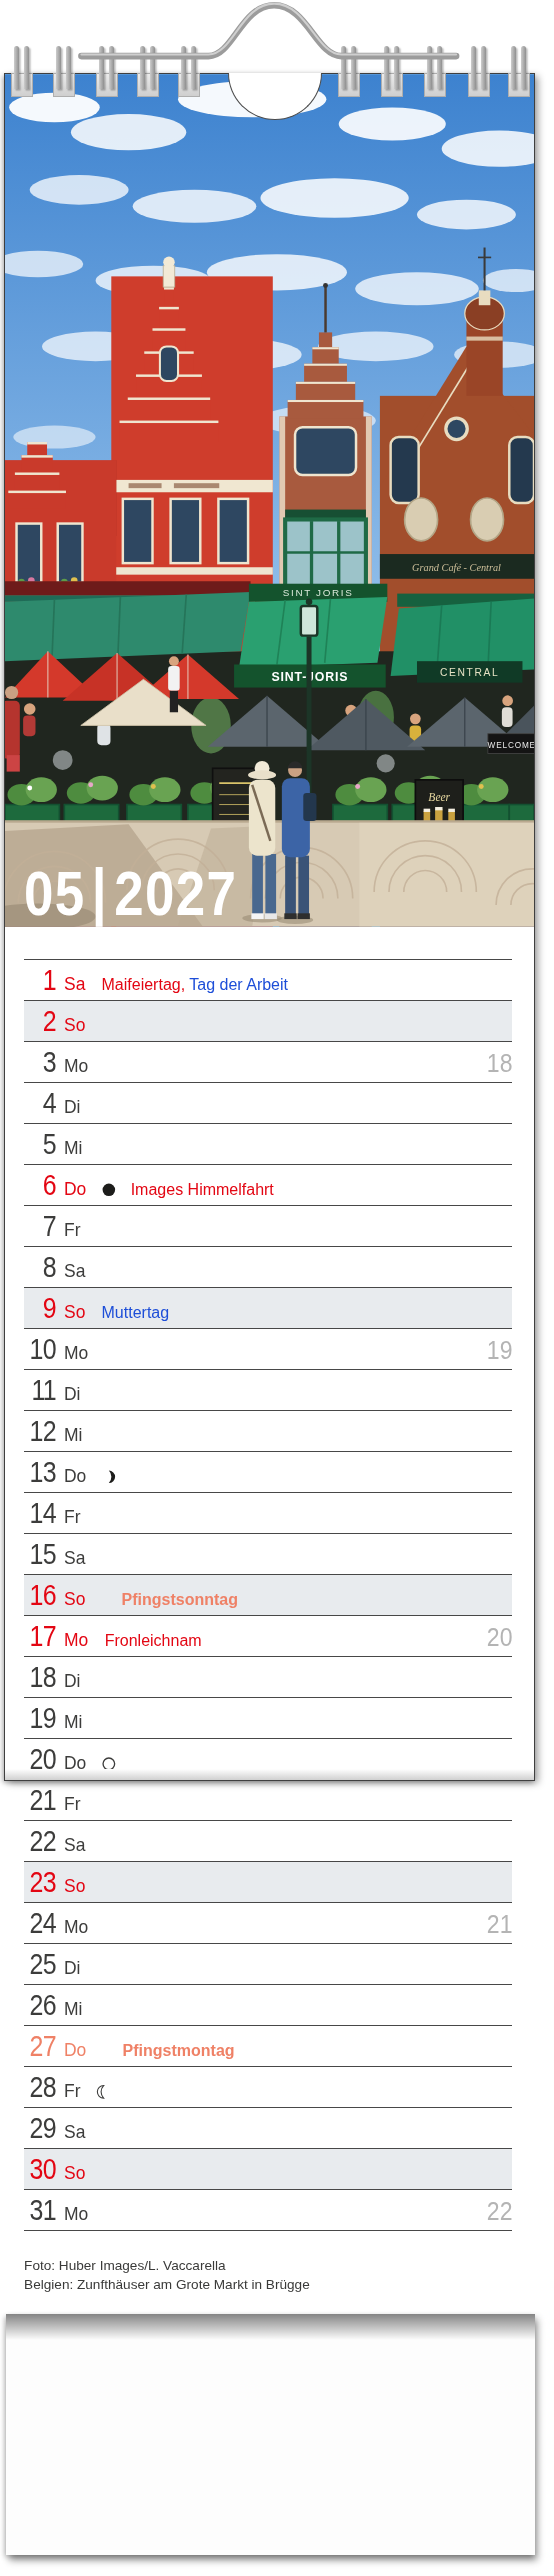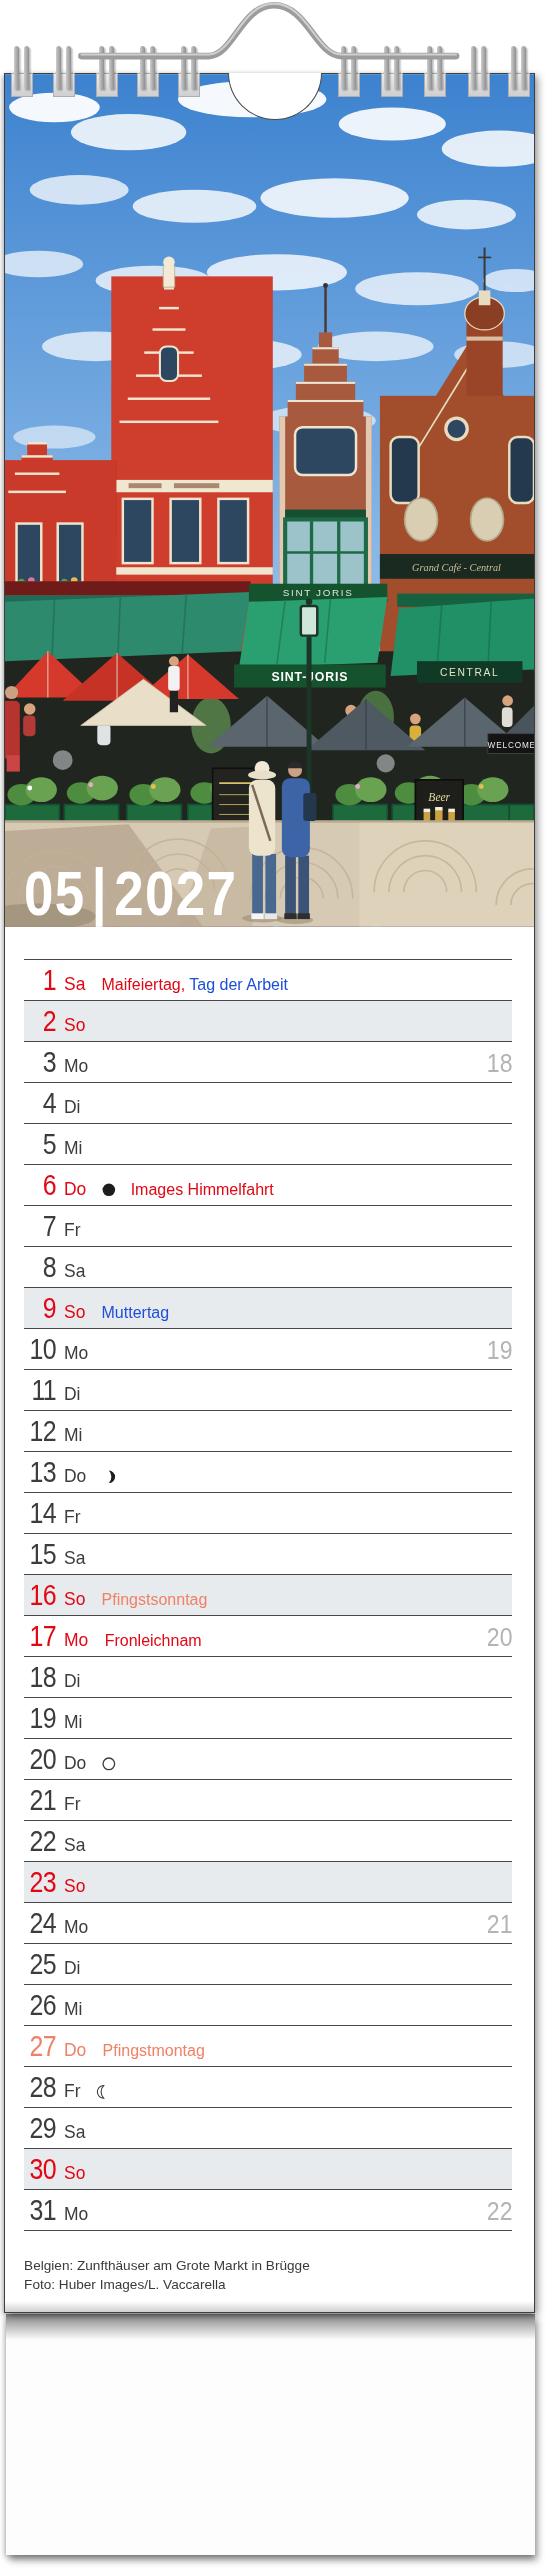--- a/index.html
+++ b/index.html
@@ -6,21 +6,21 @@
   body{width:555px;height:2576px;overflow:hidden;font-family:"Liberation Sans",sans-serif;}
   .canvas{position:relative;width:555px;height:2576px;background:#fff;}
 
   
   .board{position:absolute;left:5.8px;top:2314px;width:529px;height:241px;background:#fdfdfd;
          box-shadow:3.3px 5px 7.4px rgba(0,0,0,.45),-1.6px 1.6px 5px rgba(0,0,0,.22);z-index:1;}
   .board::before{content:"";position:absolute;left:0;right:0;top:0;height:26px;
          background:linear-gradient(rgba(0,0,0,.48),rgba(0,0,0,0));}
 
   
-  .page{position:absolute;left:4.1px;top:73px;width:531px;height:2240px;background:#fff;
+  .page{position:absolute;left:4.1px;top:73px;width:531px;height:1708px;background:#fff;
         border:0.8px solid #3f3f3f;box-sizing:border-box;z-index:2;
         box-shadow:4.1px 3.3px 7.4px rgba(0,0,0,.38),-2.5px 1.6px 5px rgba(0,0,0,.28);}
   .page::after{content:"";position:absolute;left:0;right:0;bottom:0;height:11.5px;
         background:linear-gradient(#ffffff,#d0d0d0);}
 
   .photo{position:relative;width:529px;height:853px;overflow:hidden;background:#6fa8dc;}
   .photo svg{display:block;}
   .title{position:absolute;left:19px;bottom:1.6px;color:#fff;font-weight:bold;font-size:63px;
          letter-spacing:1.6px;transform:scaleX(.84);transform-origin:left bottom;white-space:nowrap;
          line-height:1;}
@@ -34,21 +34,21 @@
   .num{display:inline-block;width:32px;text-align:right;font-size:29px;line-height:26px;
        color:#3c3c3b;letter-spacing:-0.8px;transform:scaleX(.86);transform-origin:right bottom;}
   .abbr{display:inline-block;margin-left:8.2px;font-size:19px;line-height:19px;color:#3c3c3b;
        transform:scaleX(.92);transform-origin:left bottom;}
   .row.red .num,.row.red .abbr{color:#e30613;}
   .row.regional .num,.row.regional .abbr{color:#ef8166;}
   .moon{align-self:center;width:15.7px;height:15.7px;margin:1.6px 0 0 12.4px;flex:0 0 auto;}
   .moon svg{width:15.7px;height:15.7px;display:block;}
   .labels{margin-left:14px;font-size:16px;line-height:16.5px;}
   .labels .holiday{color:#e30613;font-weight:normal;}
-  .labels .regional{color:#ef8166;font-weight:normal;}
+  .labels .regional{color:#ef8166;font-weight:bold;margin-left:20px;}
   .labels .plain{color:#1d4ed8;}
   .week{display:inline-block;margin-left:auto;font-size:25.6px;line-height:23px;color:#b4b4b4;
        transform:scaleX(.9);transform-origin:right bottom;}
 
   .caption{margin:25px 0 0 19px;font-size:13.6px;line-height:19px;color:#3a3a39;}
 
   
   .notch{position:absolute;left:228px;top:73px;width:92px;height:46px;background:#fff;
          border:0.8px solid #4a4a4a;border-top:none;border-radius:0 0 48px 48px;z-index:4;}
 
@@ -634,22 +634,22 @@
 
   <div class="row">
     <span class="num">31</span>
     <span class="abbr">Mo</span>
     <span class="labels"></span>
     <span class="week">22</span>
   </div>
 </div>
 
     <div class="caption">
+      <div>Foto: Huber Images/L. Vaccarella</div>
       <div>Belgien: Zunfthäuser am Grote Markt in Brügge</div>
-      <div>Foto: Huber Images/L. Vaccarella</div>
     </div>
   </div>
 
   <div class="notch"></div>
   <div id="binding">
       <div class="wireloop" style="left: 8.2px;">
         <span class="slot"></span>
         <span class="prong p1"></span>
         <span class="prong p2"></span>
       </div>

